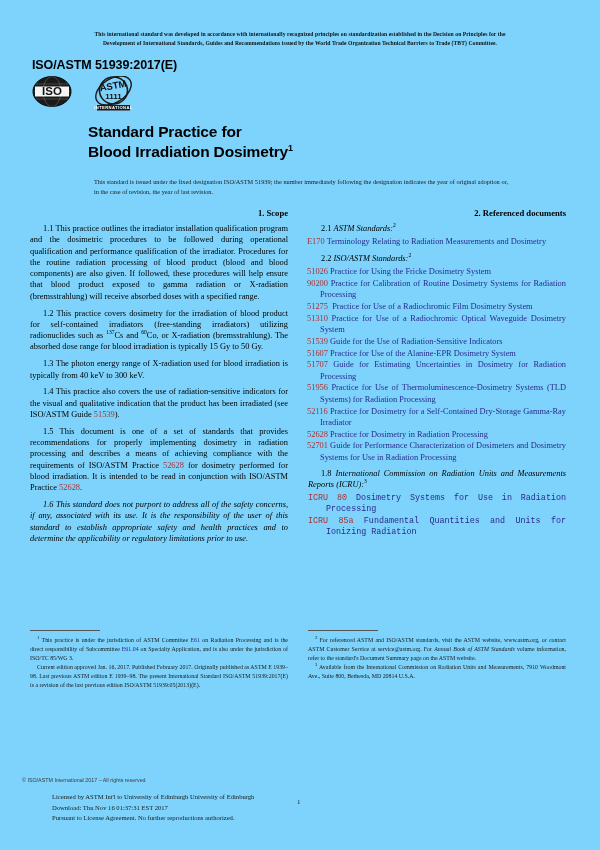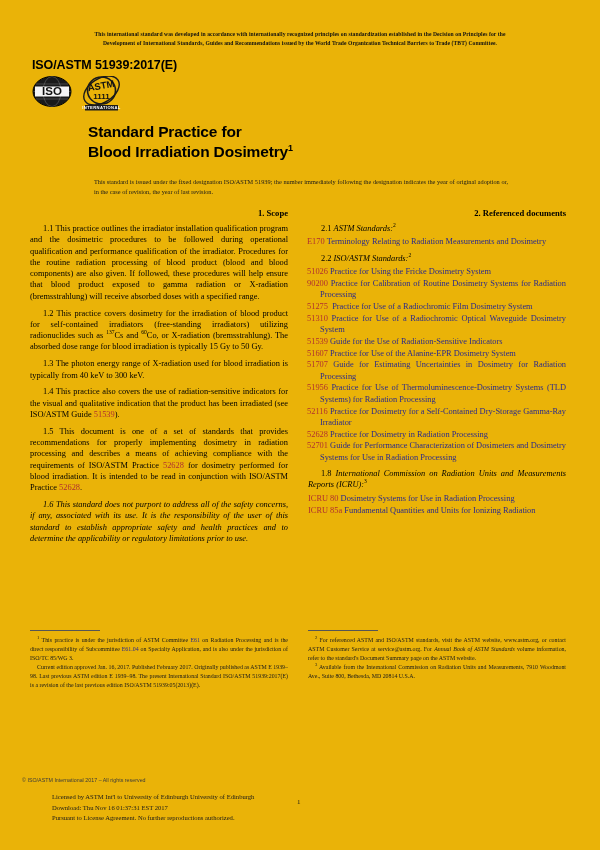--- a/index.html
+++ b/index.html
@@ -13,21 +13,21 @@
     font-family: "Liberation Serif", serif;
     color: #000000;
     position: relative;
     overflow: hidden;
   }
   .page {
     position: absolute;
     left: 0; top: 0;
     width: 600px;
     height: 850px;
-    background: #eab308;
+    background: #7dd3fc;
   }
 
   
   .tbt-banner {
     position: absolute;
     left: 34px;
     top: 30px;
     width: 532px;
     font-family: "Liberation Serif", serif;
     font-size: 5.6px;
@@ -49,21 +49,21 @@
     color: #000;
   }
 
   
   .logos {
     position: absolute;
     left: 32px;
     top: 76px;
     display: flex;
     align-items: flex-start;
-    gap: 8px;
+    gap: 20px;
   }
   .iso-logo {
     width: 40px;
     height: 31px;
     position: relative;
   }
   .astm-logo {
     width: 43px;
     height: 36px;
     position: relative;
@@ -144,21 +144,21 @@
   .ref {
     margin: 0 0 0.5px 0;
     font-size: 8.4px;
     line-height: 1.345;
     text-align: justify;
     padding-left: 12px;
     text-indent: -13px;
     color: #2a2a8c;
   }
   .ref .num { color: #b03030; }
-  .ref.icru { padding-left: 18px; text-indent: -18px; }
+  .ref.icru { padding-left: 18px; text-indent: -18px; font-family: Liberation Mono, monospace; }
 
   .ref-group { margin-bottom: 5px; }
   .sub-head.hang {
     padding-left: 0;
     text-indent: 13px;
     text-align: justify;
   }
 
   
   .fn-rule {

